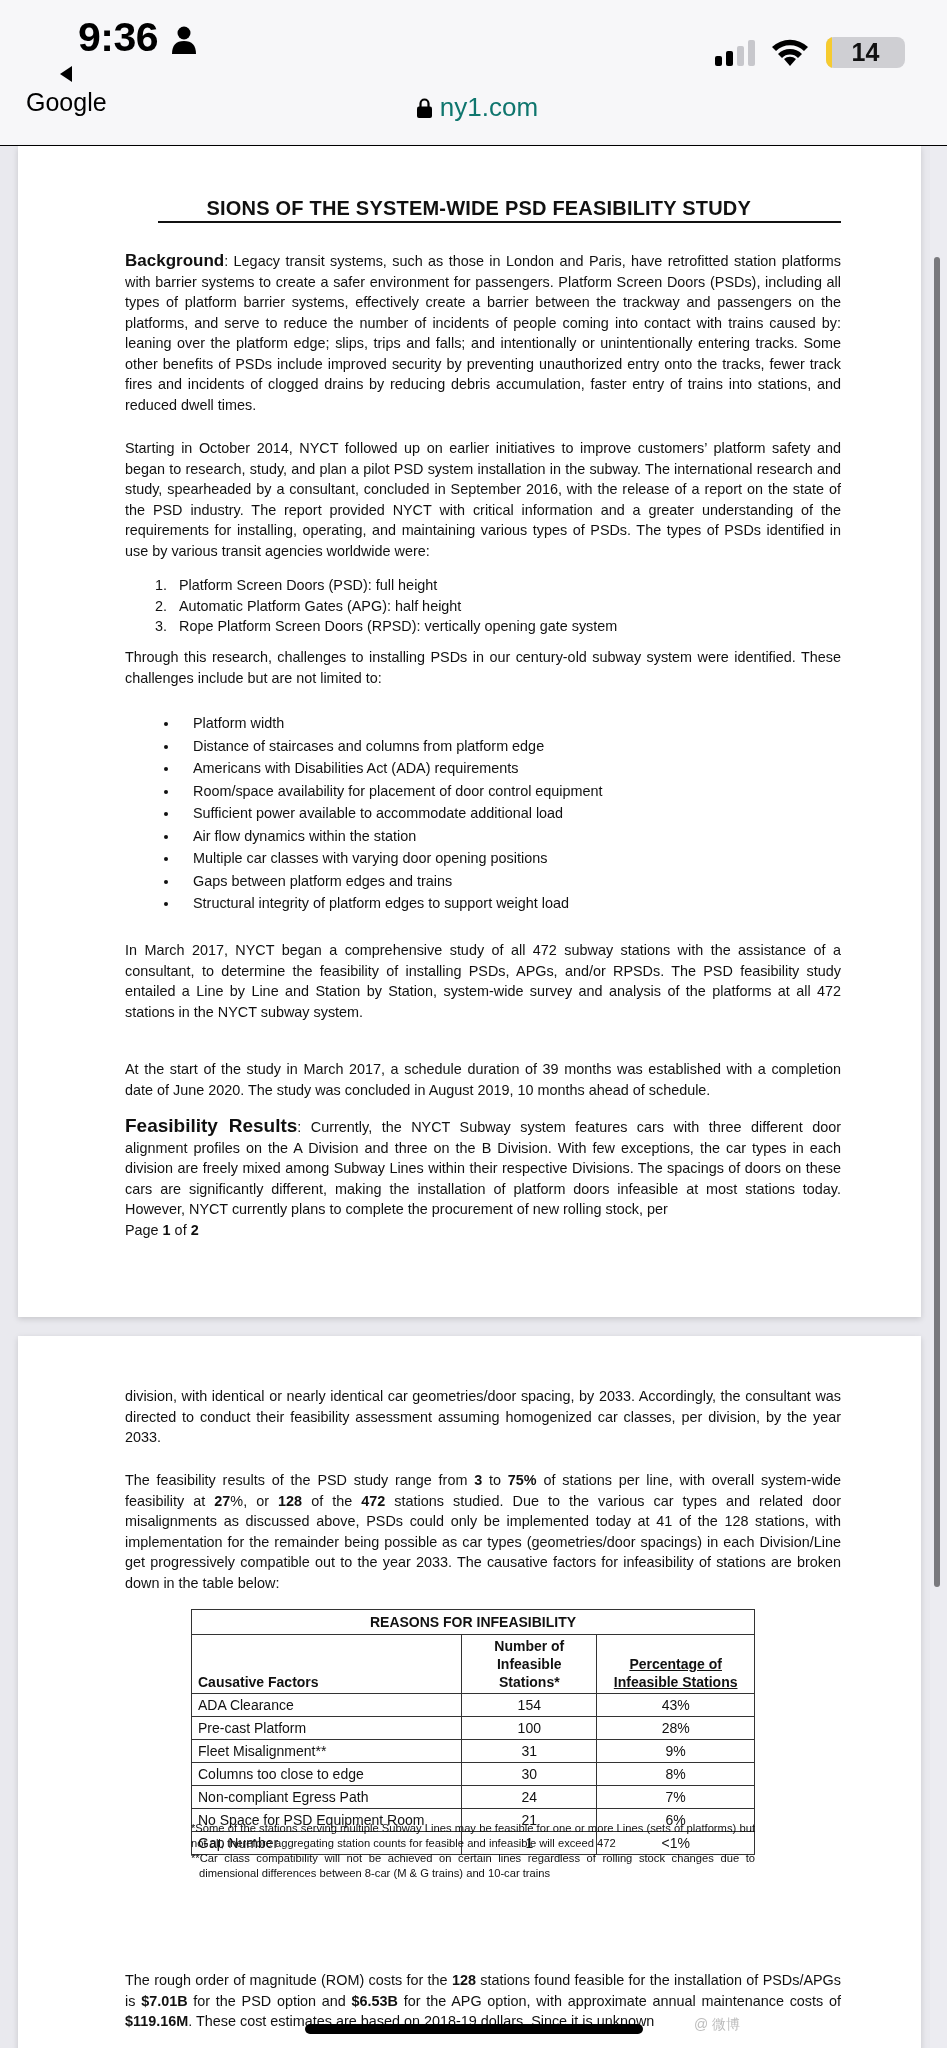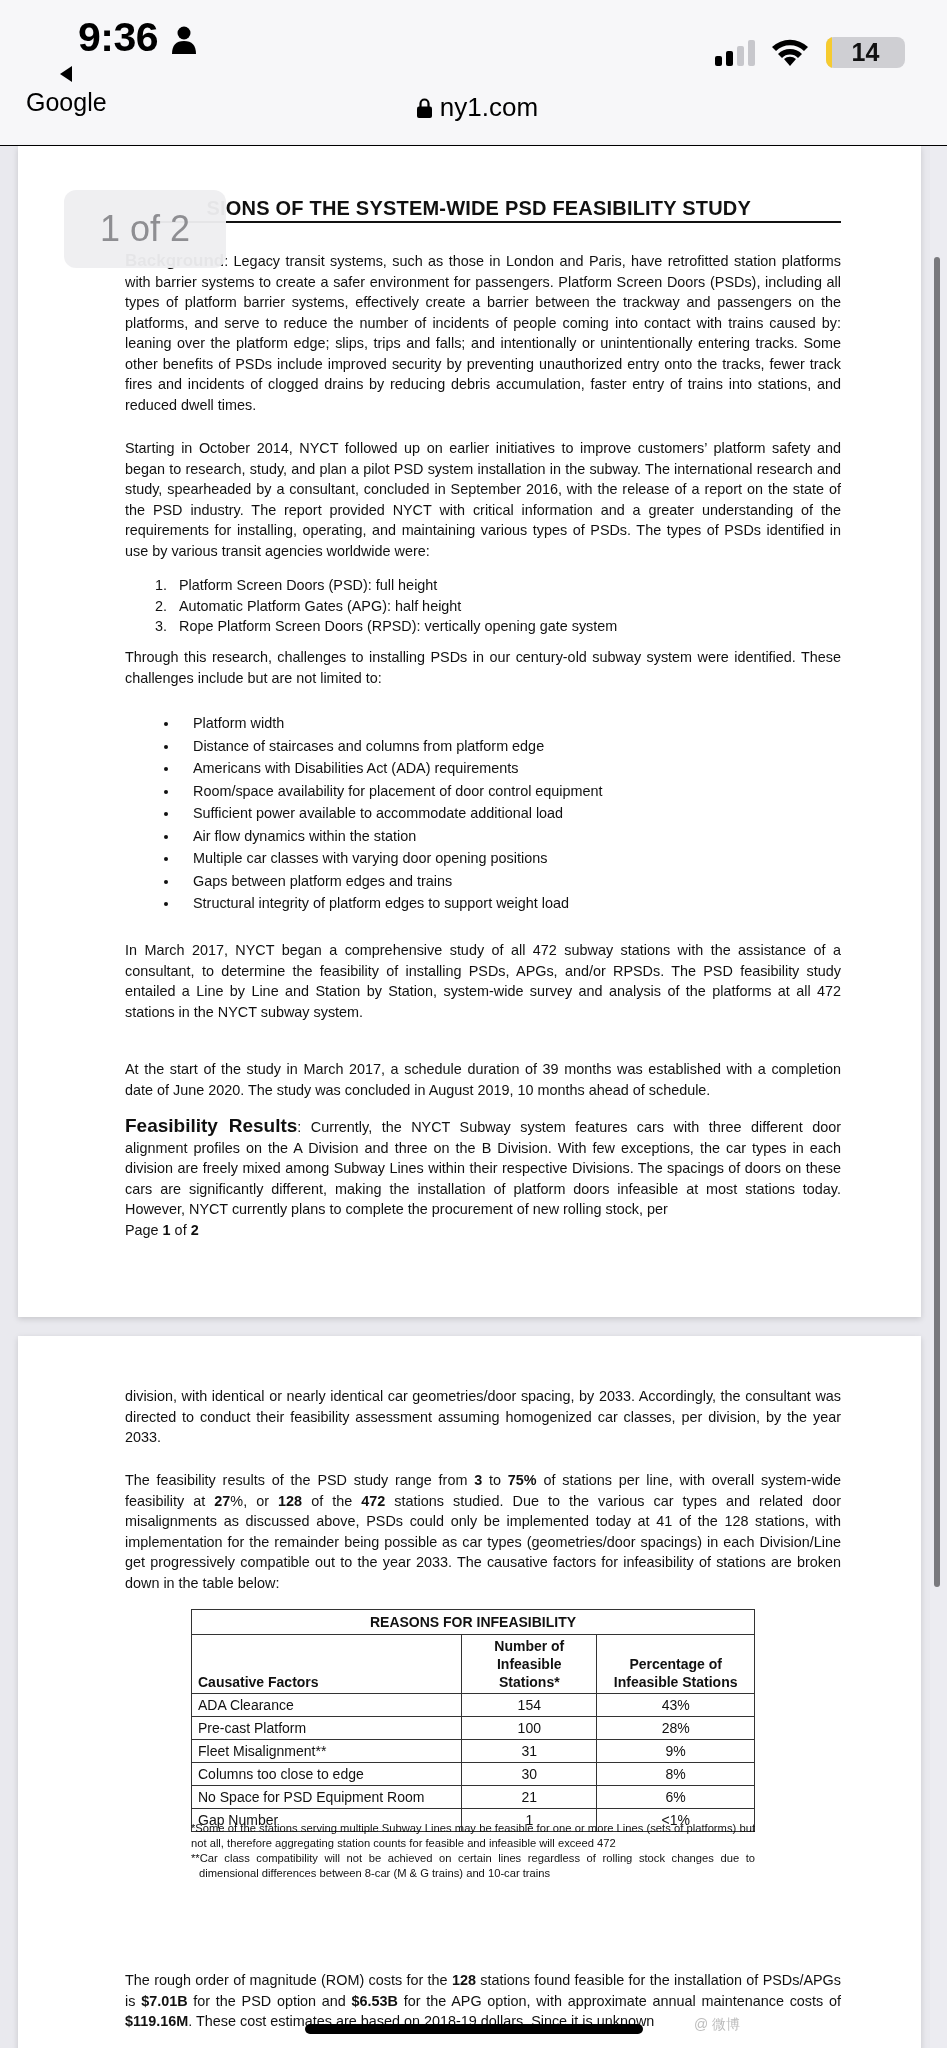--- a/index.html
+++ b/index.html
@@ -37,21 +37,21 @@
     border-radius: 8px; background: #cfcfd3; overflow: hidden; padding-left: 25px;
   }
   .battery-fill { position: absolute; left: 0; top: 0; bottom: 0; width: 6px; background: #f6cb2f; }
   .battery-text {
     position: absolute; left: 0; right: 0; top: 0; bottom: 0; text-align: center;
     font-size: 25px; font-weight: bold; line-height: 31px; color: #111;
   }
   .battery-cap { position: absolute; left: 882px; top: 47px; width: 3px; height: 11px; background: #cfcfd3; border-radius: 0 2px 2px 0; }
   .url-bar {
     position: absolute; left: 0; right: 0; top: 92px; text-align: center;
-    font-size: 26px; color: #000000; display: flex; justify-content: center; align-items: center; gap: 8px; padding-left: 8px;
+    font-size: 26px; color: #0f766e; display: flex; justify-content: center; align-items: center; gap: 8px; padding-left: 8px;
   }
   .lock-icon { width: 15px; height: 20px; }
 
   
   .viewport { position: absolute; left: 0; top: 146px; width: 947px; height: 1902px; background: #e9e9ee; }
   .page {
     position: absolute; left: 18px; width: 903px; background: #fff;
     box-shadow: 0 2px 6px rgba(0,0,0,0.15);
   }
   .page1 { top: 0; height: 1171px; }
@@ -137,21 +137,20 @@
       <path d="M3.5 9 V5.5 A4 4 0 0 1 11.5 5.5 V9" fill="none" stroke="#000" stroke-width="2.2"></path>
       <rect x="0" y="8.5" width="15" height="11.5" rx="2" fill="#000"></rect>
     </svg>
     <span>ny1.com</span>
   </div>
 </div>
 
 <div class="viewport doc">
 
   <div class="page page1">
-    <div class="page-indicator">1 of 2</div>
     <div class="doc-title">SIONS OF THE SYSTEM-WIDE PSD FEASIBILITY STUDY</div>
 
     <div class="content" style="top:105px;">
       <p><span class="bg-label">Background</span><span>: Legacy transit systems, such as those in London and Paris, have retrofitted station platforms with barrier systems to create a safer environment for passengers.   Platform Screen Doors (PSDs), including all types of platform barrier systems, effectively create a barrier between the trackway and passengers on the platforms, and serve to reduce the number of incidents of people coming into contact with trains caused by: leaning over the platform edge; slips, trips and falls; and intentionally or unintentionally entering tracks.  Some other benefits of PSDs include improved security by preventing unauthorized entry onto the tracks, fewer track fires and incidents of clogged drains by reducing debris accumulation, faster entry of trains into stations, and reduced dwell times.</span></p>
     </div>
 
     <div class="content" style="top:292px;">
       <p>Starting in October 2014, NYCT followed up on earlier initiatives to improve customers’ platform safety and began to research, study, and plan a pilot PSD system installation in the subway.  The international research and study, spearheaded by a consultant, concluded in September 2016, with the release of a report on the state of the PSD industry.  The report provided NYCT with critical information and a greater understanding of the requirements for installing, operating, and maintaining various types of PSDs. The types of PSDs identified in use by various transit agencies worldwide were:</p>
       <ol class="types" style="margin-top:14px;">
         <li>Platform Screen Doors (PSD):  full height</li>
@@ -199,41 +198,46 @@
     </div>
 
     <table class="infeas" style="top:273px;">
       <tbody>
           <tr>
         <th class="caption" colspan="3">REASONS FOR INFEASIBILITY</th>
       </tr>
       <tr>
         <th class="h" style="text-align:left;width:48%;">Causative Factors</th>
         <th class="h hc" style="width:24%;">Number of Infeasible Stations*</th>
-        <th class="h hc" style="width:28%;">Percentage of Infeasible Stations</th>
+        <th class="h hc" style="width:28%;text-decoration:underline;">Percentage of Infeasible Stations</th>
       </tr>
       <tr>
         <td>ADA Clearance</td>
             <td class="c">154</td>
             <td class="c">43%</td>
       </tr>
       <tr>
         <td>Pre-cast Platform</td>
             <td class="c">100</td>
             <td class="c">28%</td>
       </tr>
       <tr>
         <td>Fleet Misalignment**</td>
             <td class="c">31</td>
             <td class="c">9%</td>
       </tr>
       <tr>
         <td>Columns too close to edge</td>
             <td class="c">30</td>
             <td class="c">8%</td>
+      </tr>
+      <tr>
+        <td>Non-compliant Egress Path</td>
+            <td class="c">24</td>
+            <td class="c">7%</td>
       </tr>
       <tr>
         <td>No Space for PSD Equipment Room</td>
             <td class="c">21</td>
             <td class="c">6%</td>
       </tr>
       <tr>
         <td>Gap Number</td>
             <td class="c">1</td>
             <td class="c">&lt;1%</td>

